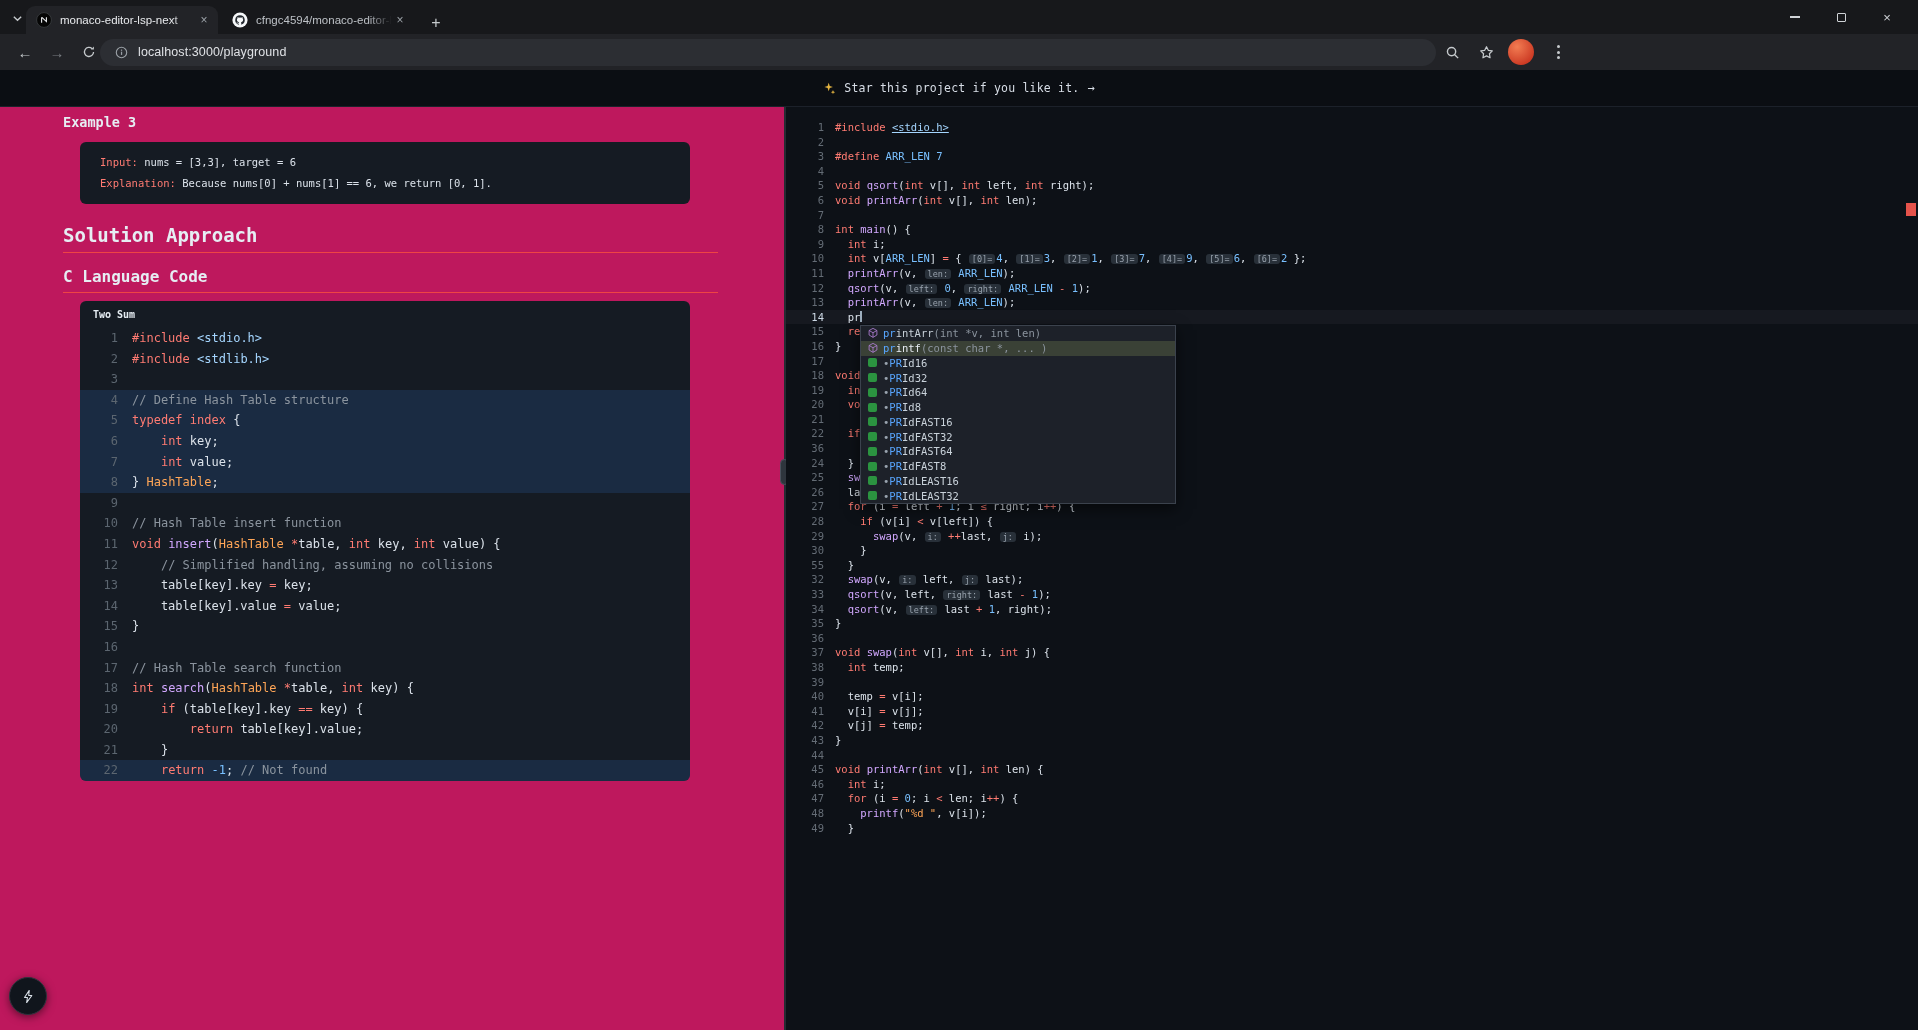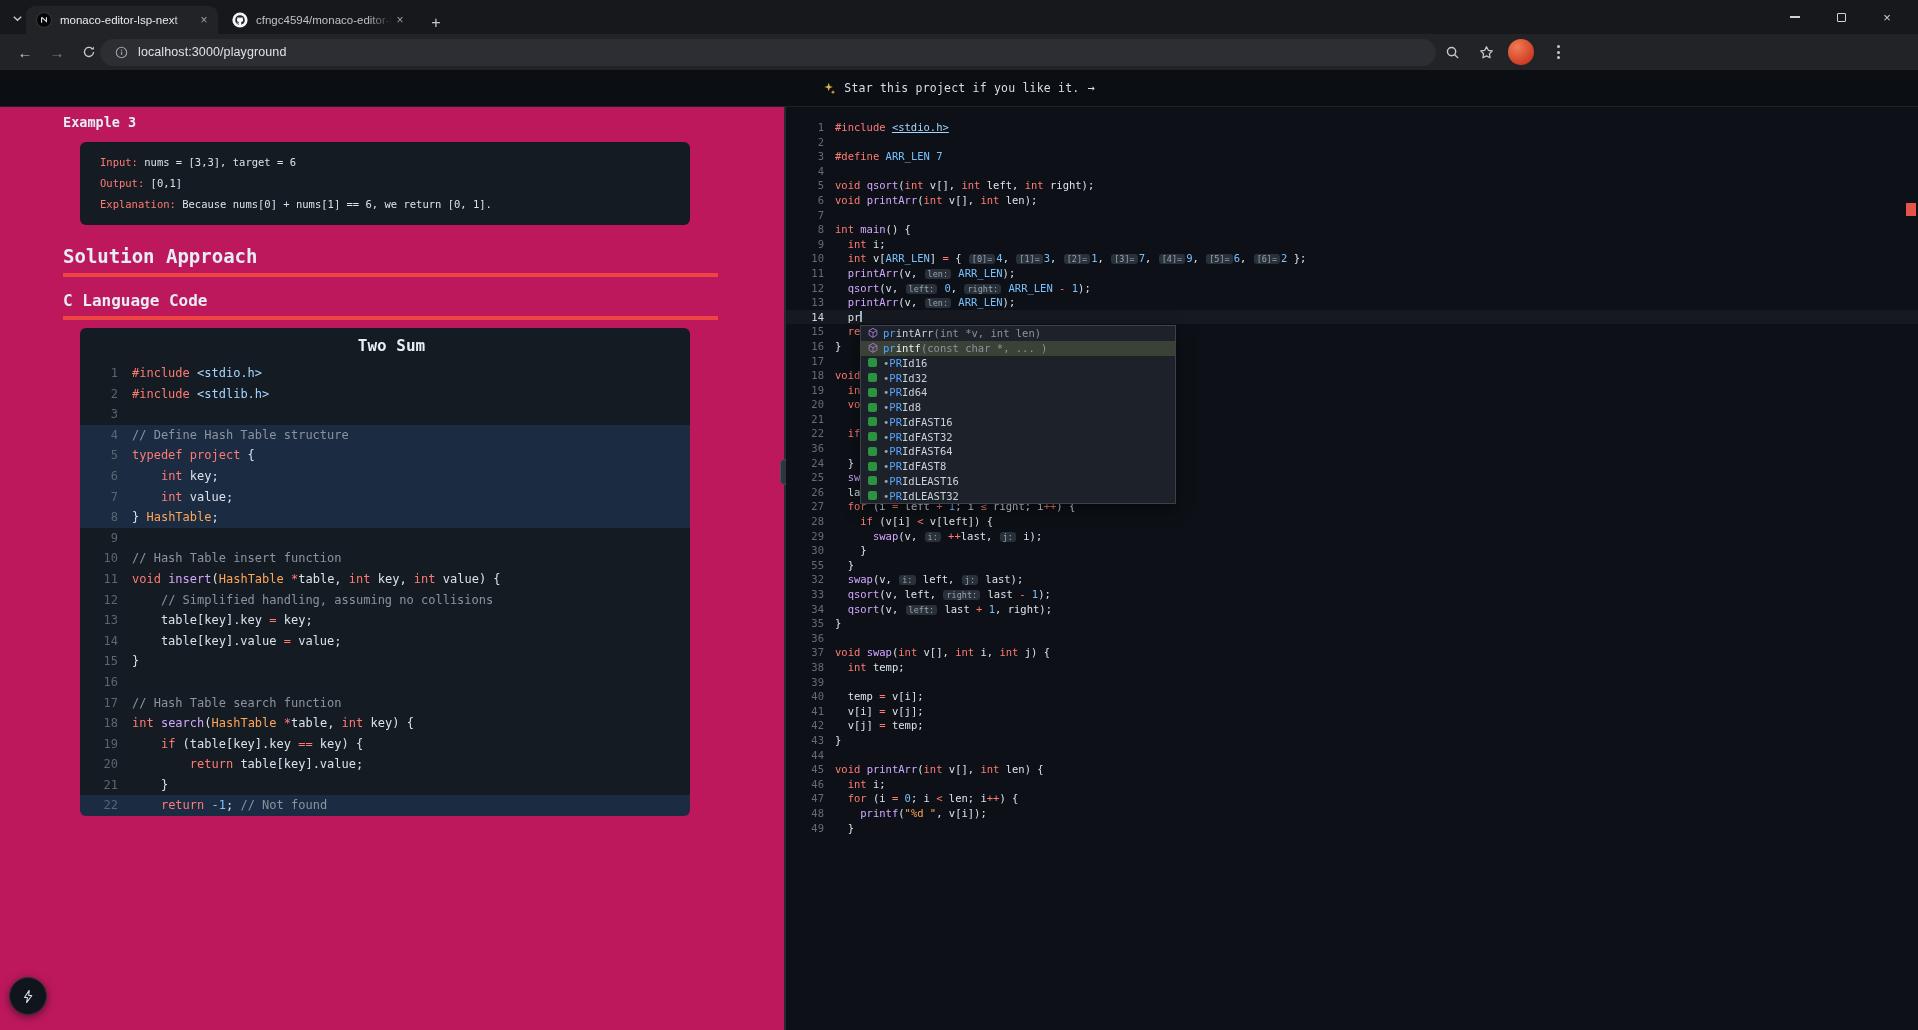--- a/index.html
+++ b/index.html
@@ -50,26 +50,26 @@
   .banner .b-arrow { font-size:12px; color:#d8dee7; }
   
   .content { position:absolute; left:0; top:107px; width:1918px; height:923px; overflow:hidden;
     font-family:"DejaVu Sans Mono","Liberation Mono",monospace; }
   
   .doc { position:absolute; left:0; top:0; width:768px; height:100%; overflow:hidden; padding:7px 0 0 63px; }
   .doc h3.ex { font-size:13.5px; font-weight:bold; color:#e6edf3; }
   .block { margin:12px 0 0 17px; width:610px; background:#151b23; border-radius:6px; }
   .ex-block { padding:10px 0 10px 20px;text-align:right; }
   .doc h2 { font-size:19px; font-weight:bold; color:#e6edf3; width:655px; margin-top:20px;
-    padding-bottom:6px; border-bottom:4px solid #ef4444; }
+    padding-bottom:6px; border-bottom:1px solid #ef4444; }
   .doc h2.h2b { font-size:16px; margin-top:14px; }
   .para { margin-top:12px; width:690px; font-size:10.5px; line-height:15.5px; color:#c9d1d9; }
   .inline-code { background:#22282f; border-radius:4px; padding:0.5px 4px; color:#dbe2ea; font-size:10px; }
   .code-block { margin:8px 0 0 17px; width:610px; background:#151b23; border-radius:6px; overflow:hidden; padding-top:8px; }
-  .cb-title { font-size:16px; font-weight:bold; color:#e6edf3; padding:0 0 8px 13px;text-align:center; }
+  .cb-title { font-size:10px; font-weight:bold; color:#e6edf3; padding:0 0 8px 13px; }
   
   .cl { display:flex; white-space:pre; }
   .doc-code .cl { height:20.6px; line-height:20.6px; font-size:12px; padding-left:8px; }
   .doc-code .ln { width:30px; text-align:right; color:#5c6670; flex:none; margin-right:14px; }
   .doc-code .cl.hl { background:rgba(56,139,253,0.14); }
   .ex-block .cl { height:21px; line-height:21px; font-size:10.5px; }
   .lt { white-space:pre; }
   .tk-kw { color:#ff7b72; } .tk-fn { color:#d2a8ff; } .tk-num { color:#79c0ff; }
   .tk-str { color:#a5d6ff; } .tk-sO { color:#ffa657; } .tk-cm { color:#8b949e; }
   .tk-ty { color:#ffa657; } .tk-pl { color:#dbe2ea; } .tk-key { color:#ff7b72; }
@@ -207,33 +207,32 @@
     <span class="b-text">Star this project if you like it.</span>
     <span class="b-arrow">→</span>
   </div>
 
   <div class="content">
 
     <div class="doc">
       <h3 class="ex">Example 3</h3>
       <div class="block ex-block" id="example-block">
           <div class="cl"><span class="lt"><span class="tk-key">Input:</span><span class="tk-pl"> nums = [3,3], target = 6</span></span></div>
-          <div class="cl"><span class="lt"><span class="tk-key">Output:</span><span class="tk-pl"> [0,1]</span></span></div>
           <div class="cl"><span class="lt"><span class="tk-key">Explanation:</span><span class="tk-pl"> Because nums[0] + nums[1] == 6, we return [0, 1].</span></span></div>
         </div>
       <h2>Solution Approach</h2>
       <h2 class="h2b">C Language Code</h2>
       <div class="code-block">
         <div class="cb-title">Two Sum</div>
         <div class="doc-code" id="doc-code">
             <div class="cl"><span class="ln">1</span><span class="lt"><span class="tk-kw">#include</span><span class="tk-pl"> </span><span class="tk-str">&lt;stdio.h&gt;</span></span></div>
             <div class="cl"><span class="ln">2</span><span class="lt"><span class="tk-kw">#include</span><span class="tk-pl"> </span><span class="tk-str">&lt;stdlib.h&gt;</span></span></div>
             <div class="cl"><span class="ln">3</span><span class="lt"></span></div>
             <div class="cl hl"><span class="ln">4</span><span class="lt"><span class="tk-cm">// Define Hash Table structure</span></span></div>
-            <div class="cl hl"><span class="ln">5</span><span class="lt"><span class="tk-kw">typedef</span><span class="tk-pl"> </span><span class="tk-kw">project</span><span class="tk-pl"> {</span></span></div>
+            <div class="cl hl"><span class="ln">5</span><span class="lt"><span class="tk-kw">typedef</span><span class="tk-pl"> </span><span class="tk-kw">index</span><span class="tk-pl"> {</span></span></div>
             <div class="cl hl"><span class="ln">6</span><span class="lt"><span class="tk-pl">    </span><span class="tk-kw">int</span><span class="tk-pl"> key;</span></span></div>
             <div class="cl hl"><span class="ln">7</span><span class="lt"><span class="tk-pl">    </span><span class="tk-kw">int</span><span class="tk-pl"> value;</span></span></div>
             <div class="cl hl"><span class="ln">8</span><span class="lt"><span class="tk-pl">} </span><span class="tk-ty">HashTable</span><span class="tk-pl">;</span></span></div>
             <div class="cl"><span class="ln">9</span><span class="lt"></span></div>
             <div class="cl"><span class="ln">10</span><span class="lt"><span class="tk-cm">// Hash Table insert function</span></span></div>
             <div class="cl"><span class="ln">11</span><span class="lt"><span class="tk-kw">void</span><span class="tk-pl"> </span><span class="tk-fn">insert</span><span class="tk-pl">(</span><span class="tk-ty">HashTable</span><span class="tk-pl"> </span><span class="tk-kw">*</span><span class="tk-pl">table, </span><span class="tk-kw">int</span><span class="tk-pl"> key, </span><span class="tk-kw">int</span><span class="tk-pl"> value) {</span></span></div>
             <div class="cl"><span class="ln">12</span><span class="lt"><span class="tk-pl">    </span><span class="tk-cm">// Simplified handling, assuming no collisions</span></span></div>
             <div class="cl"><span class="ln">13</span><span class="lt"><span class="tk-pl">    table[key].key </span><span class="tk-kw">=</span><span class="tk-pl"> key;</span></span></div>
             <div class="cl"><span class="ln">14</span><span class="lt"><span class="tk-pl">    table[key].value </span><span class="tk-kw">=</span><span class="tk-pl"> value;</span></span></div>
             <div class="cl"><span class="ln">15</span><span class="lt"><span class="tk-pl">}</span></span></div>

